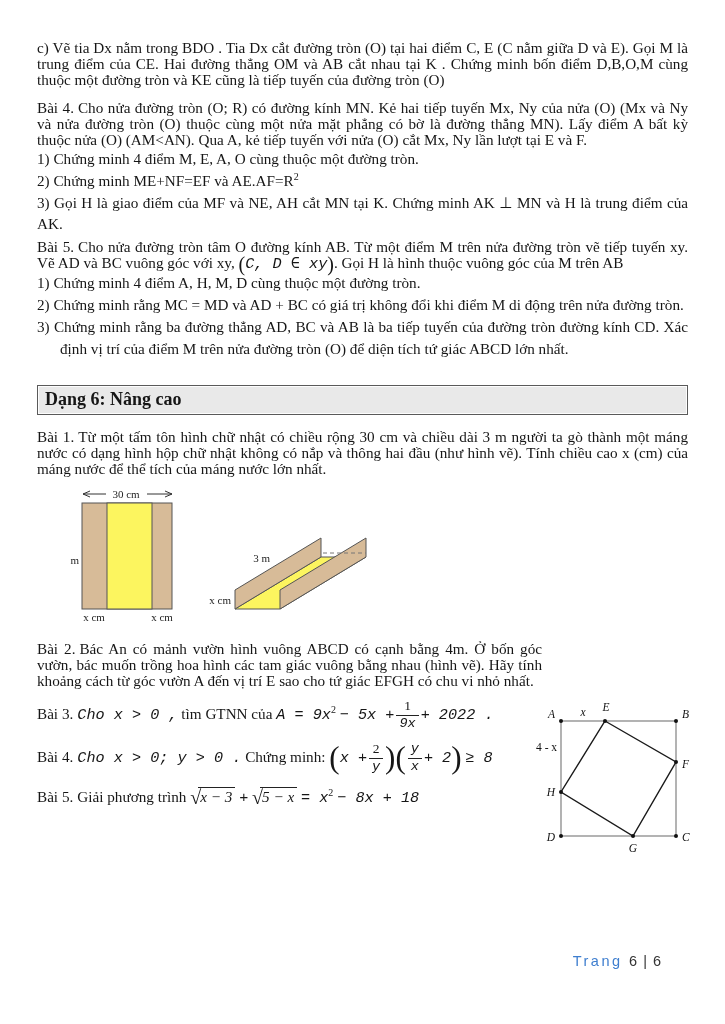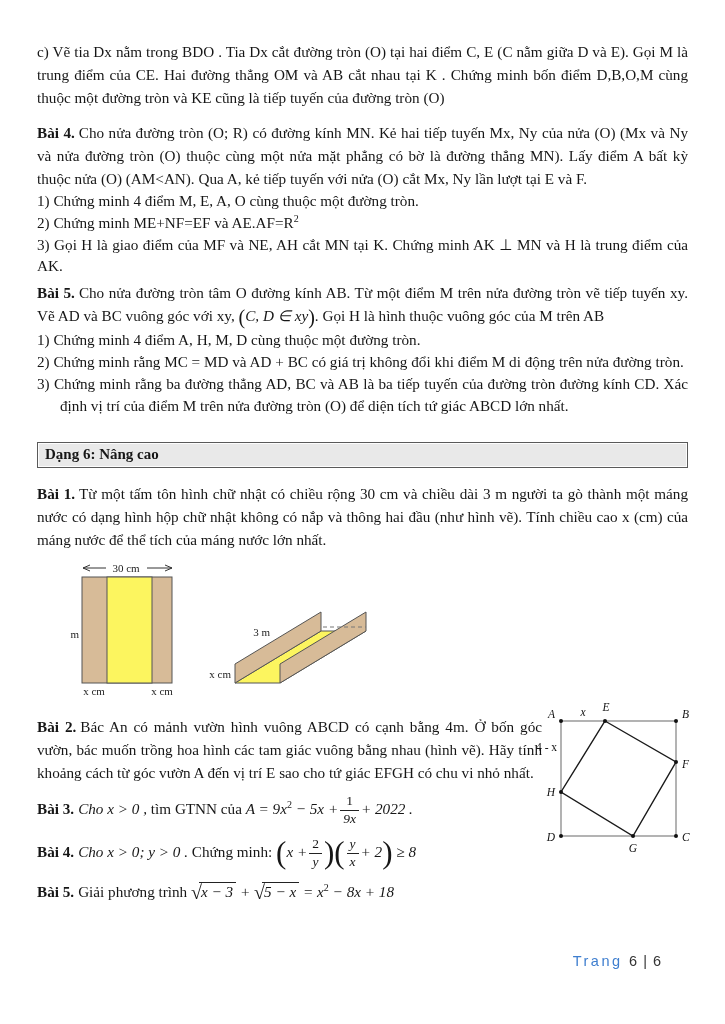--- a/index.html
+++ b/index.html
@@ -2,41 +2,41 @@
 <html><head>
 <meta charset="utf-8">
 <style>
   html,body{margin:0;padding:0;background:#ffffff;}
   .page{
     position:relative;width:725px;height:1024px;background:#ffffff;overflow:hidden;
     font-family:"Liberation Serif",serif;font-size:15.2px;color:#161616;
   }
   .content{position:absolute;left:37px;top:40px;width:651px;}
   p{margin:0;}
-  .para{line-height:23px;text-align:justify;}
+  .para{line-height:16px;text-align:justify;}
   .item{line-height:21.8px;text-align:justify;}
   .hang{padding-left:23px;text-indent:-23px;}
-  .lead{font-weight:bold;margin-right:4px;}
+  .lead{font-weight:normal;margin-right:4px;}
   .mt12{margin-top:12px;}
   .mt4{margin-top:4px;}
   sup{font-size:10px;line-height:0;}
   .midp{font-size:20px;vertical-align:-3px;font-family:"Liberation Serif",serif;}
   .heading-box{
     margin-top:26px;border:1px solid #5a5a5a;background:#e9e9e9;
-    padding:3px 7px 4px;font-weight:bold;font-size:15px;
+    padding:3px 7px 4px;font-weight:bold;font-size:18px;
     box-shadow:inset 0 0 0 1px #fdfdfd;
   }
   .b1{margin-top:14px;}
   .figures-row{position:relative;height:148px;margin-top:6px;}
   .fig1{position:absolute;left:33px;top:0;}
   .fig2{position:absolute;left:158px;top:36px;}
   .square-fig{position:absolute;left:533px;top:690px;}
   .b2{margin-top:10px;width:505px;}
   .mathline{margin-top:10px;line-height:24px;}
-  .m{font-style:italic;}
+  .m{font-style:italic;font-family:Liberation Mono, monospace;}
   .frac{display:inline-block;vertical-align:middle;text-align:center;font-size:13.5px;line-height:1.1;margin:0 2px;}
   .frac .num{display:block;padding:0 3px 1px;}
   .frac .den{display:block;border-top:1.2px solid #222;padding:1px 3px 0;}
   .bigp{font-size:31px;vertical-align:middle;line-height:0.8;font-weight:400;}
   .sqrt{white-space:nowrap;}
   .sqrt .sign{font-size:20px;vertical-align:-2px;margin-right:-3px;}
   .sqrt .bar{border-top:1.4px solid #222;padding:0 3px 0 2px;font-style:italic;margin-top:46px;}
   .footer{
     position:absolute;top:953px;right:63px;
     font-family:"Liberation Sans",sans-serif;font-size:14.5px;letter-spacing:2.5px;

